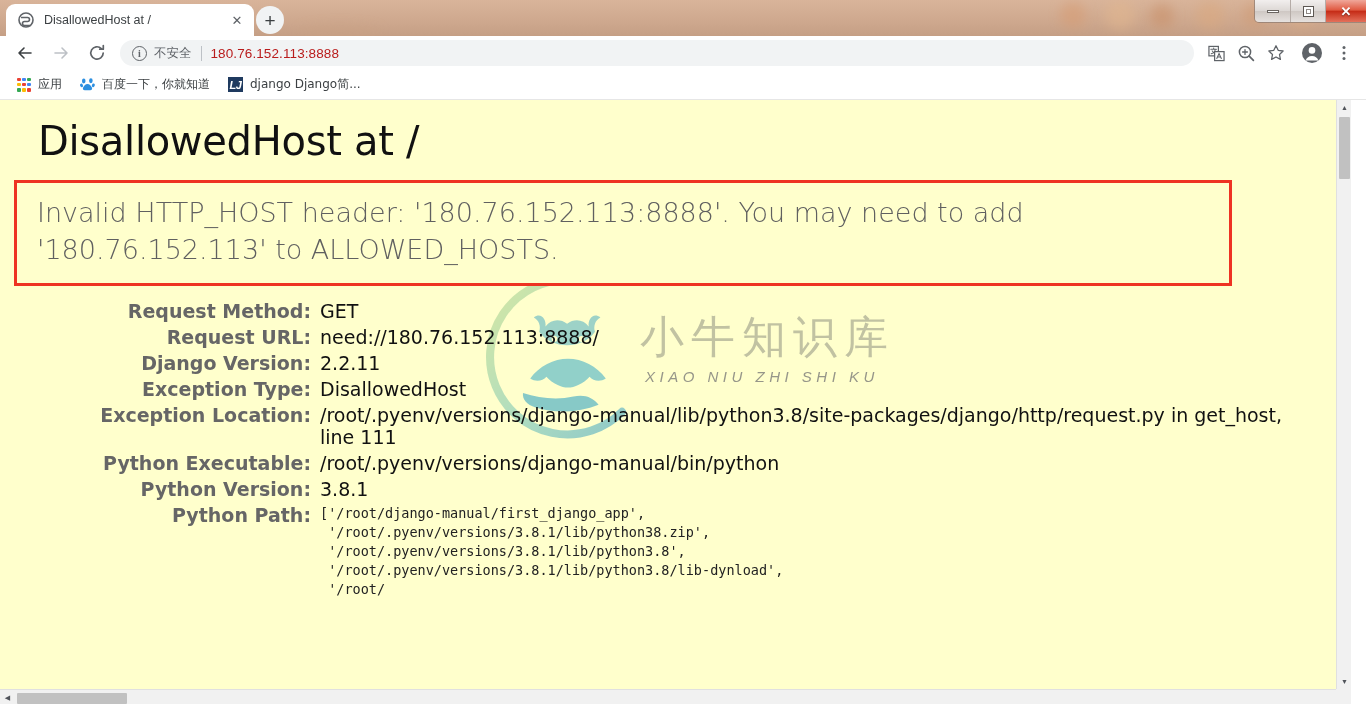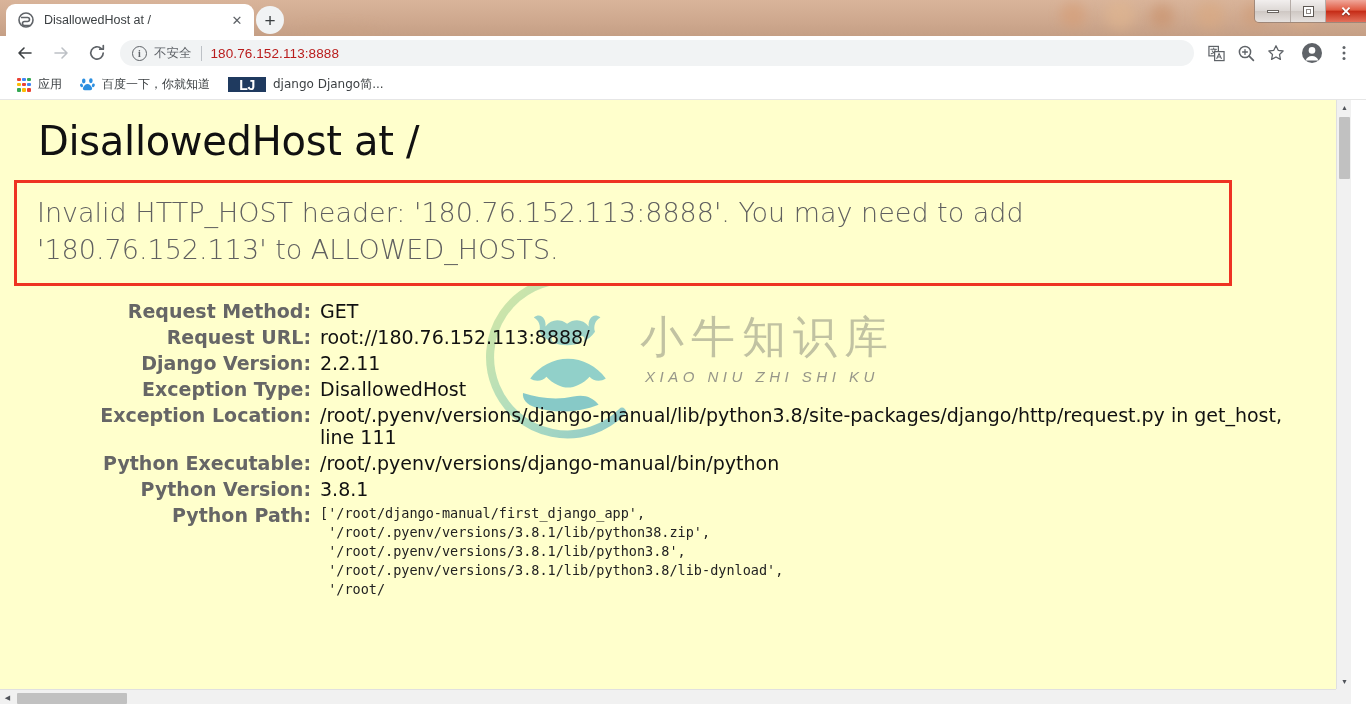--- a/index.html
+++ b/index.html
@@ -121,23 +121,23 @@
   .bm:first-child { margin-left: 10px; text-align: center; }
   .bm-label {
     font-size: 12px; color: #3c4043; margin-left: 7px;
     font-family: "DejaVu Sans", sans-serif;
     white-space: nowrap;
   }
   .apps-grid { width: 14px; height: 14px; display: grid; grid-template-columns: repeat(3,1fr); grid-template-rows: repeat(3,1fr); gap: 1.5px; flex: none; }
   .apps-grid i { display: block; border-radius: 1px; }
   .baidu-ico { width: 15px; height: 15px; flex: none; }
   .lj-ico {
-    width: 38px; height: 15px; flex: none; background: #1f3a5f; color: #fff;
-    font-size: 14px; font-weight: bold; display: flex; align-items: center; justify-content: center;
-    font-family: "Liberation Sans", sans-serif; letter-spacing: -.5px;
+    width: 15px; height: 15px; flex: none; background: #1f3a5f; color: #fff;
+    font-size: 11px; font-weight: bold; display: flex; align-items: center; justify-content: center;
+    font-family: "Liberation Sans", sans-serif; letter-spacing: -.5px; font-style: italic;
   }
 
   
   .viewport {
     position: absolute; left: 0; top: 100px;
     width: 1366px; height: 619px;
     background: #ffffff; overflow: hidden;
   }
   .page {
     position: absolute; left: 0; top: 0;
@@ -378,21 +378,21 @@
         </div>
 
         <table class="meta">
           <tbody>
             <tr>
               <th>Request Method:</th>
               <td>GET</td>
             </tr>
             <tr>
               <th>Request URL:</th>
-              <td>root://180.76.152.113:8888/</td>
+              <td>need://180.76.152.113:8888/</td>
             </tr>
             <tr>
               <th>Django Version:</th>
               <td>2.2.11</td>
             </tr>
             <tr>
               <th>Exception Type:</th>
               <td>DisallowedHost</td>
             </tr>
             <tr>

